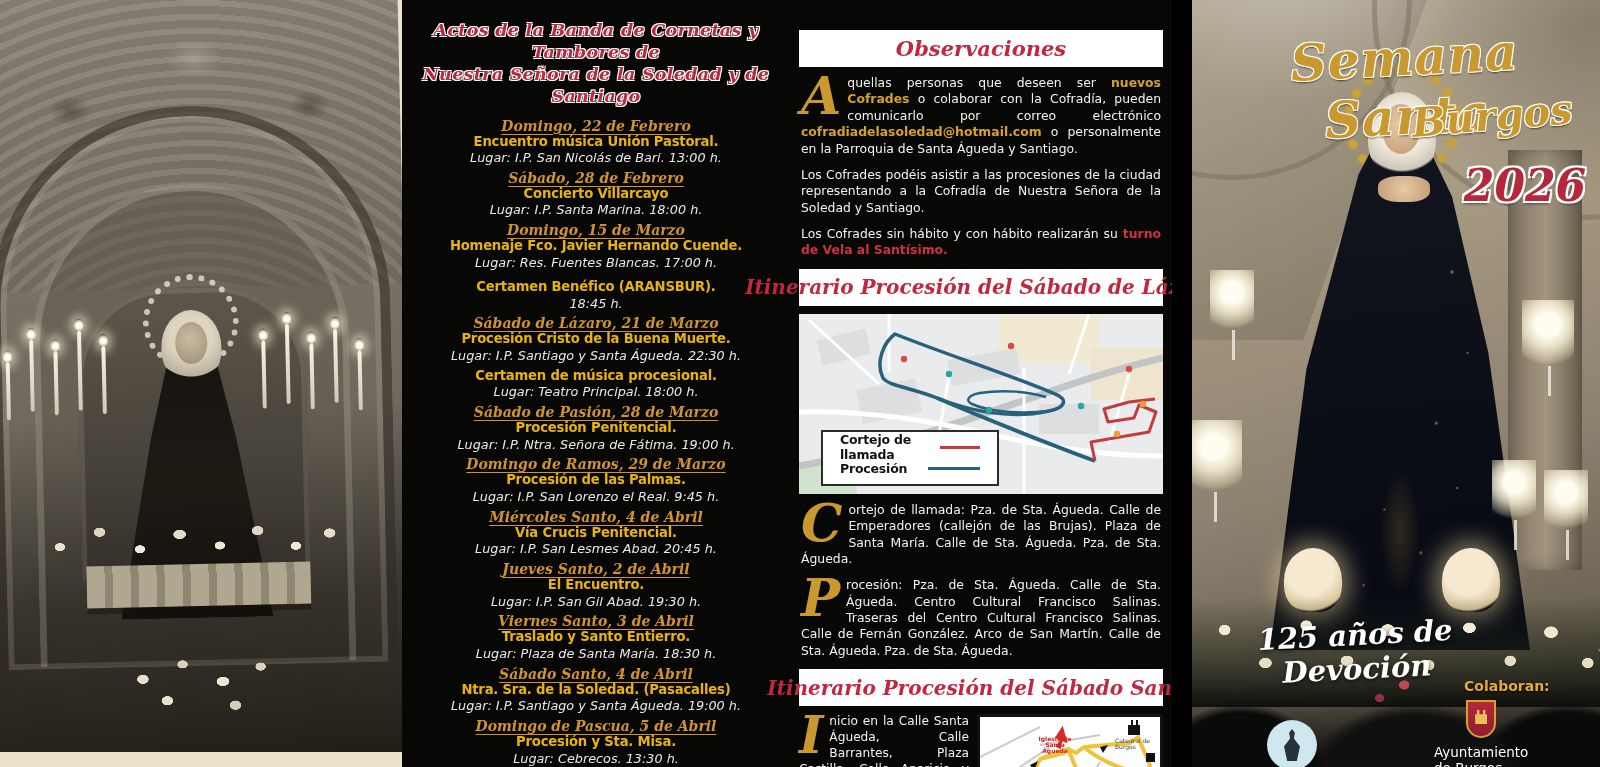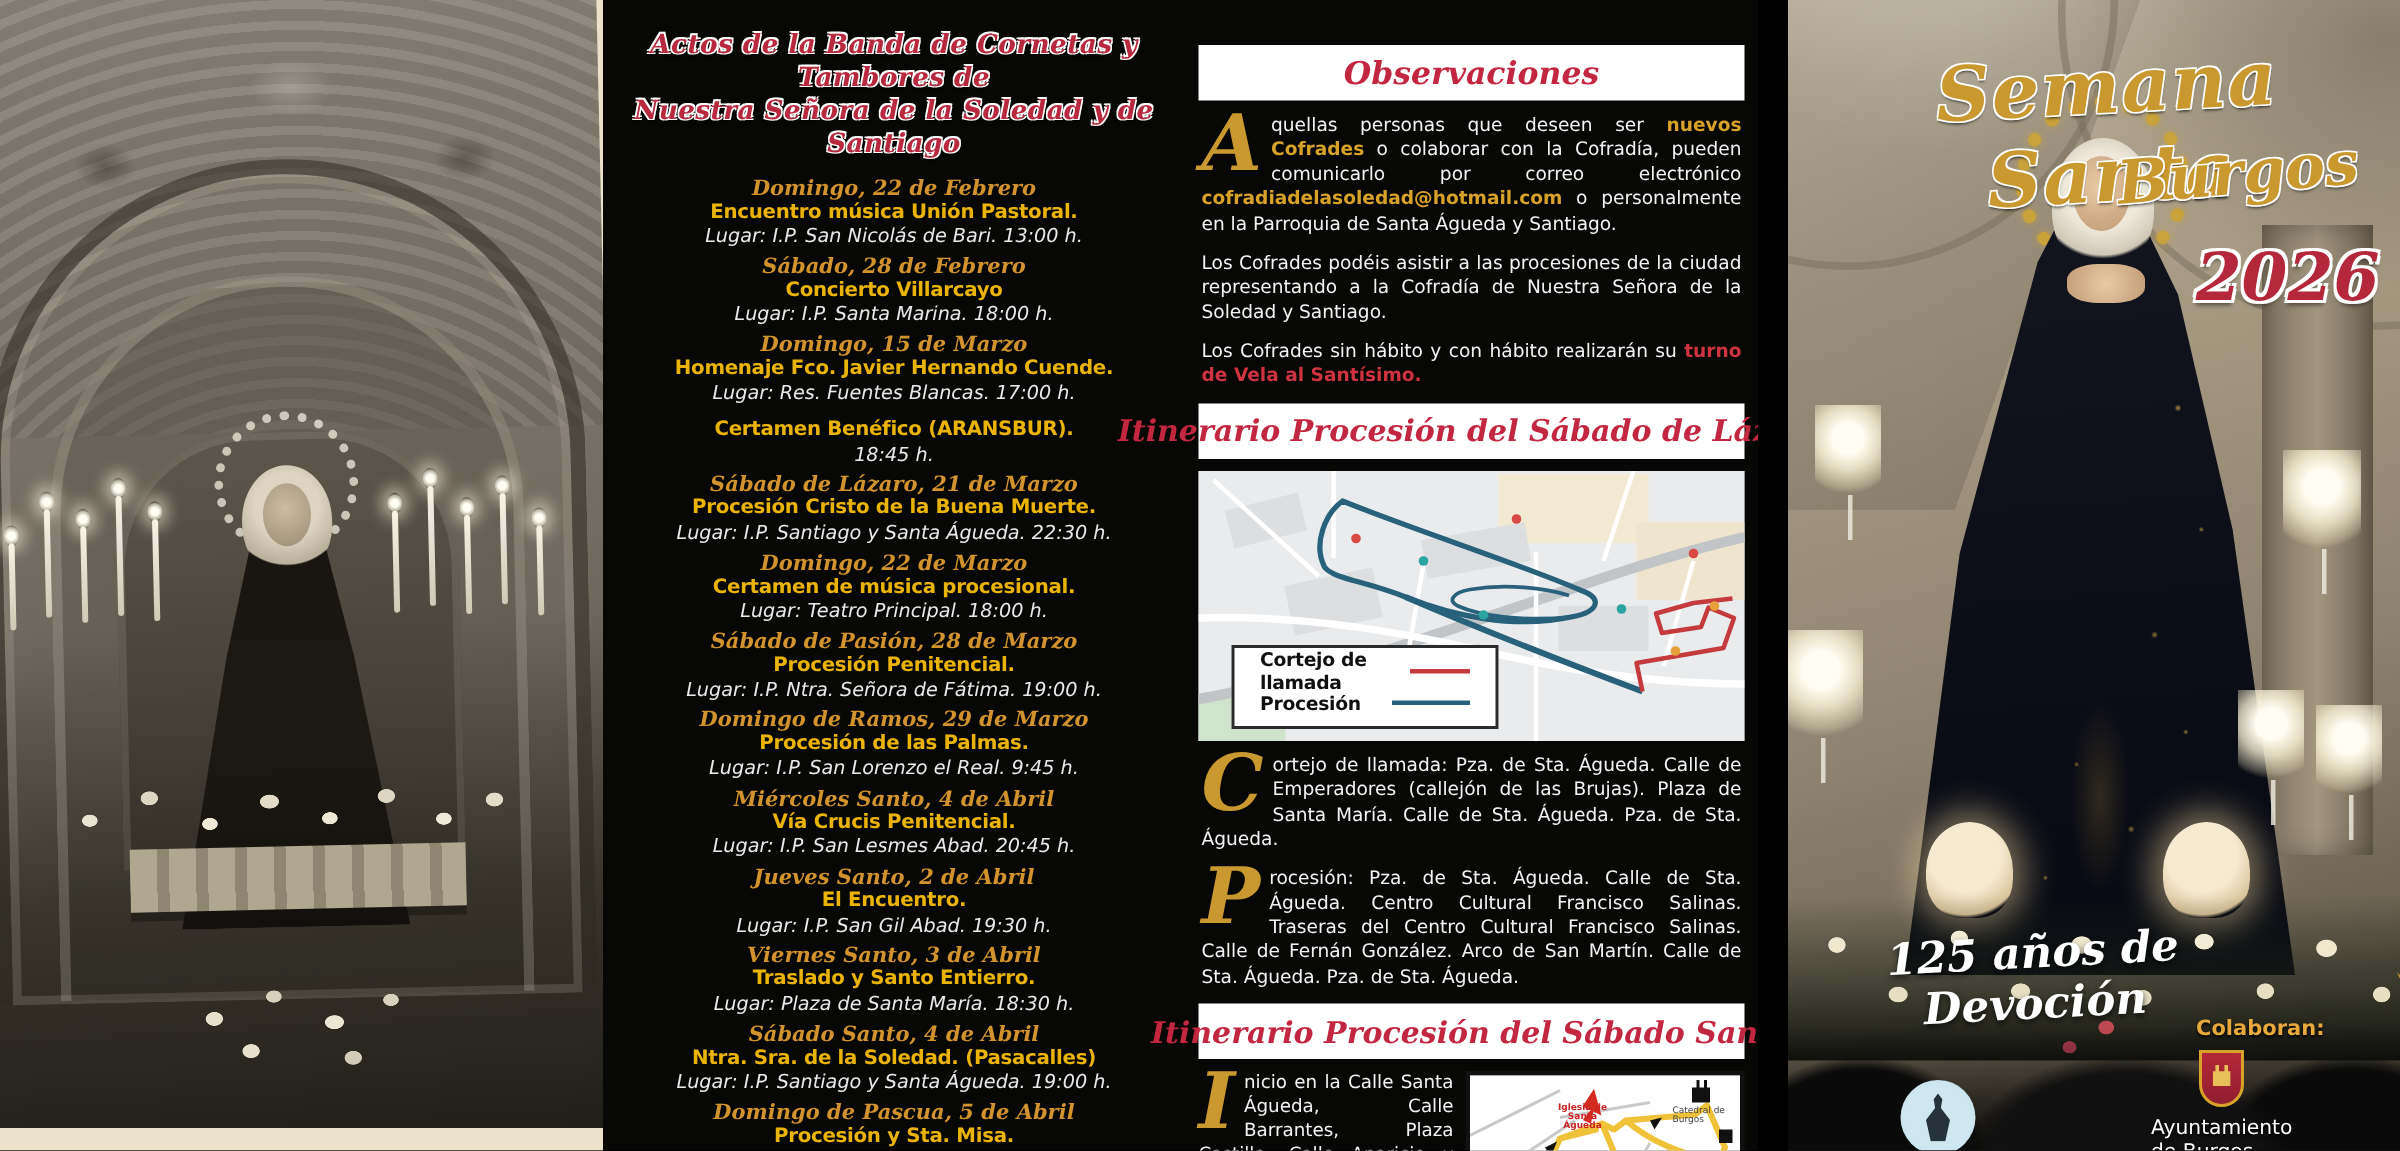--- a/index.html
+++ b/index.html
@@ -68,21 +68,21 @@
   .panel-mid { position:absolute; left:402px; top:0; width:388px; height:767px; background:#070706; padding:20px 13px 0 13px; }
   .panel-obs { position:absolute; left:790px; top:0; width:382px; height:767px; background:#070706; padding:30px 9px 0 9px; }
 
   .script { font-family:"DejaVu Serif", serif; font-style:italic; font-weight:bold; }
   .outline-white { text-shadow:-1px -1px 0 #fff,1px -1px 0 #fff,-1px 1px 0 #fff,1px 1px 0 #fff,0 2px 2px rgba(0,0,0,.6); }
 
   .mid-title { text-align:center; color:#b8293d; font-size:17.5px; line-height:1.25; letter-spacing:.3px; }
   .events { margin-top:10px; }
   .event { text-align:center; margin-bottom:4.5px; }
   .event .date { color:#d3932c; font-family:"DejaVu Serif",serif; font-style:italic; font-weight:bold; font-size:14px;
-    text-underline-offset:3px; }
+    text-decoration:underline; text-underline-offset:3px; }
   .event .title { color:#eab308; font-weight:bold; font-size:13.2px; letter-spacing:-.2px; line-height:1.25; }
   .event .detail { color:#e9e9e9; font-style:italic; font-size:12.8px; line-height:1.2; }
   .event.no-date { margin-top:9px; }
 
   .banner { background:#ffffff; height:37px; display:flex; align-items:center; justify-content:center; margin:0 0 8px 0; }
   .banner span { color:#c32740; font-family:"DejaVu Serif",serif; font-style:italic; font-weight:bold; font-size:21px; white-space:nowrap; }
   .obs-p { color:#f2f2f2; font-size:12.4px; line-height:1.32; text-align:justify; margin:0 2px 10px 2px; }
   .obs-p .hl-gold { color:#d8a228; font-weight:bold; }
   .obs-p .hl-red { color:#d03340; font-weight:bold; }
   .dropcap { float:left; font-family:"DejaVu Serif",serif; font-style:italic; font-weight:bold;
@@ -259,21 +259,20 @@
           <div class="detail">18:45 h.</div>
         </div>
 
         <div class="event">
           <div class="date">Sábado de Lázaro, 21 de Marzo</div>
           <div class="title">Procesión Cristo de la Buena Muerte.</div>
           <div class="detail">Lugar: I.P. Santiago y Santa Águeda. 22:30 h.</div>
         </div>
 
         <div class="event">
-          <div class="date">Domingo, 22 de Marzo</div>
           <div class="title">Certamen de música procesional.</div>
           <div class="detail">Lugar: Teatro Principal. 18:00 h.</div>
         </div>
 
         <div class="event">
           <div class="date">Sábado de Pasión, 28 de Marzo</div>
           <div class="title">Procesión Penitencial.</div>
           <div class="detail">Lugar: I.P. Ntra. Señora de Fátima. 19:00 h.</div>
         </div>
 

